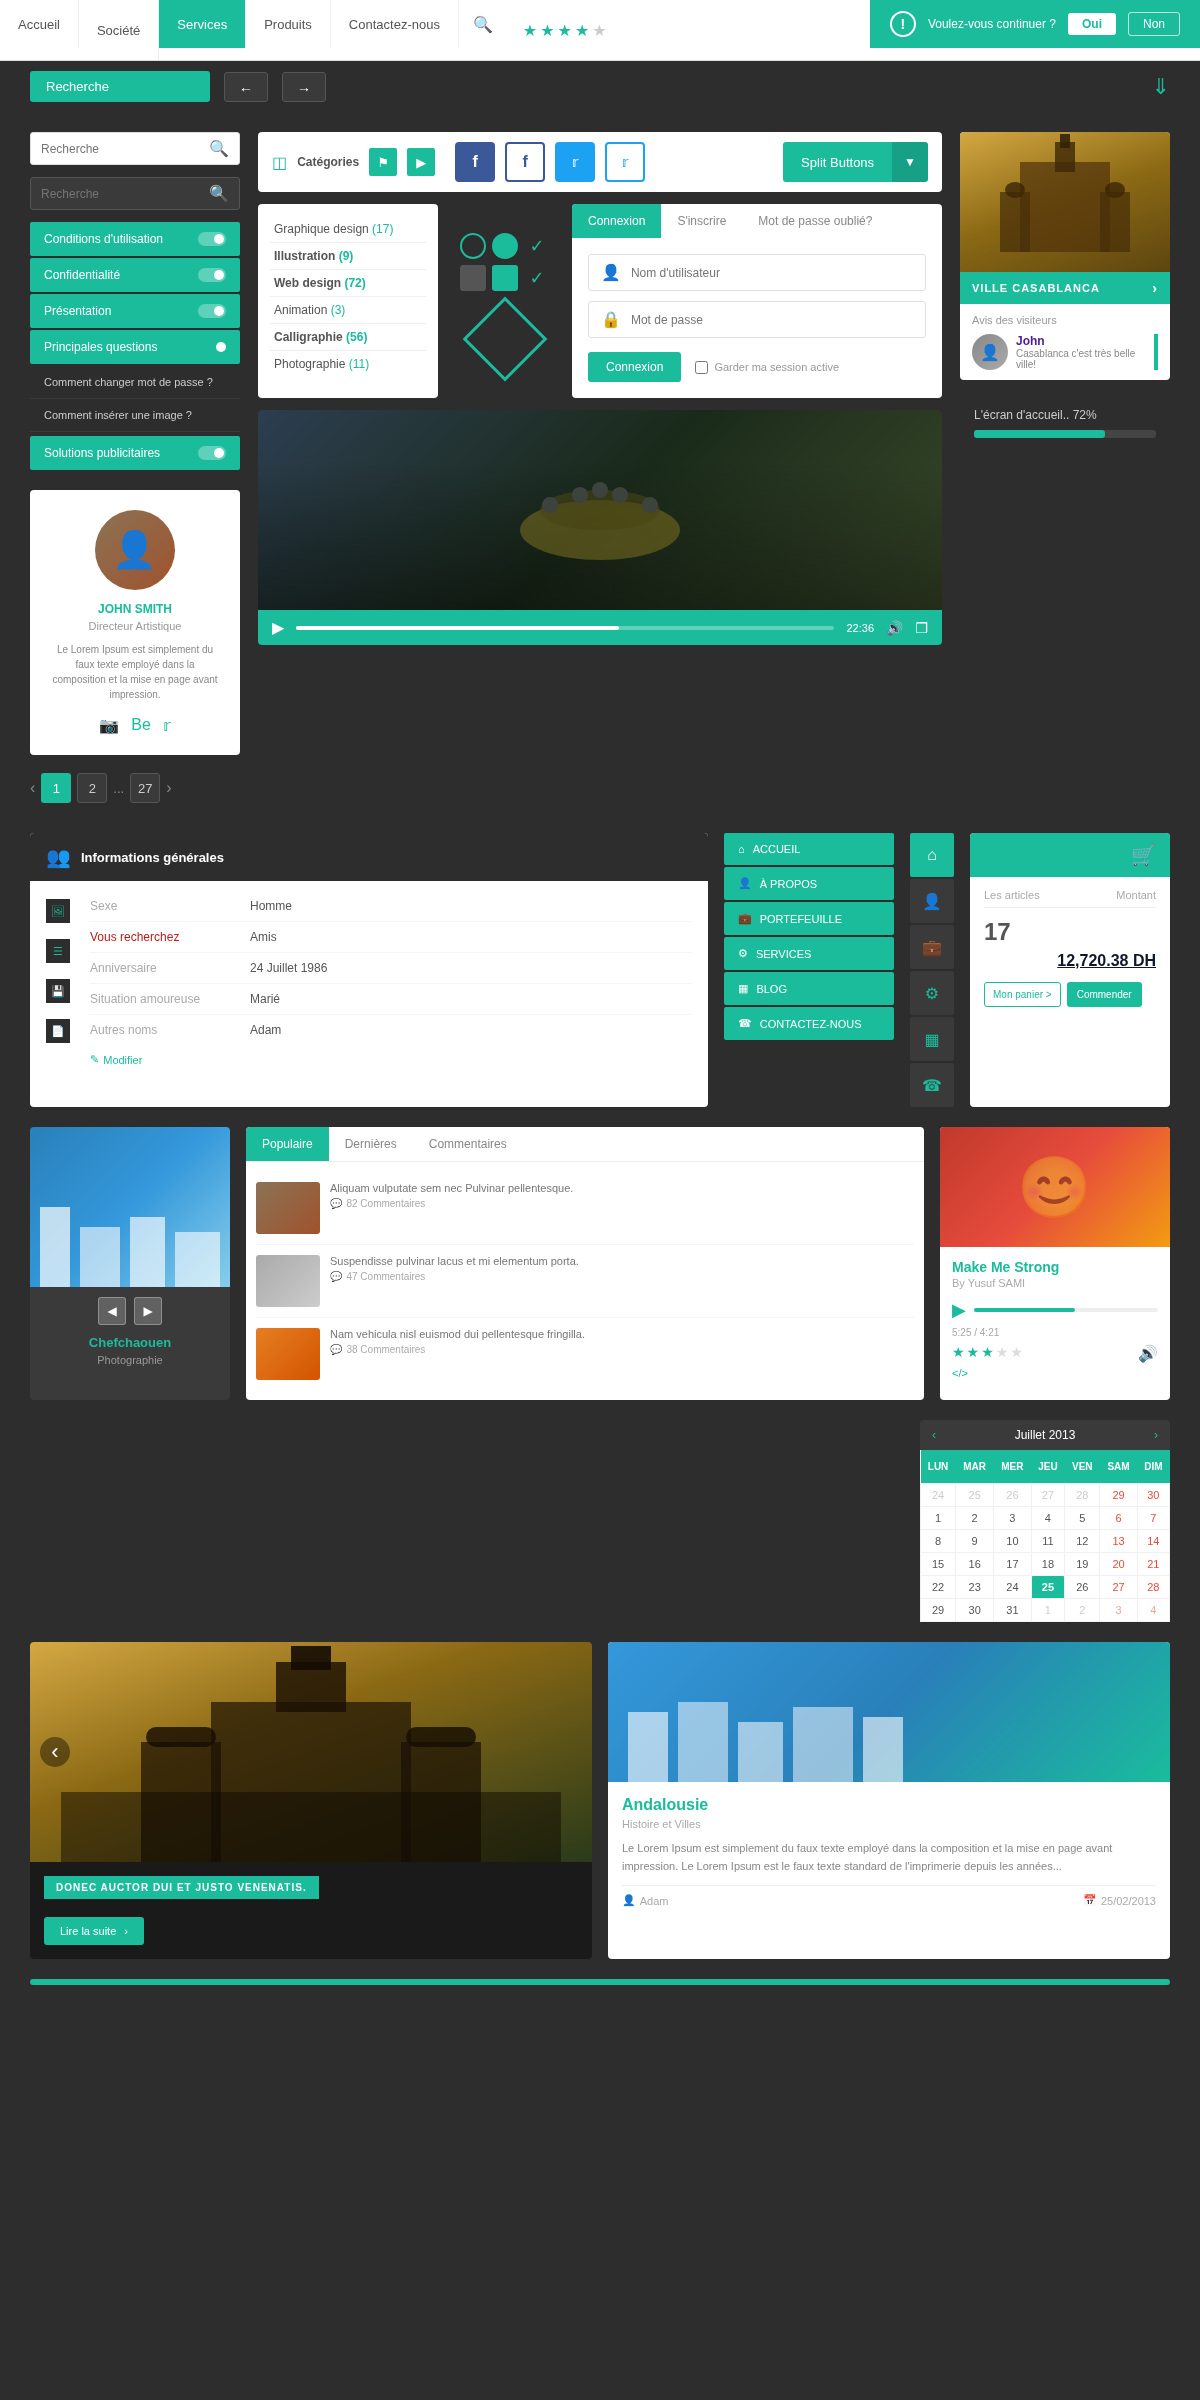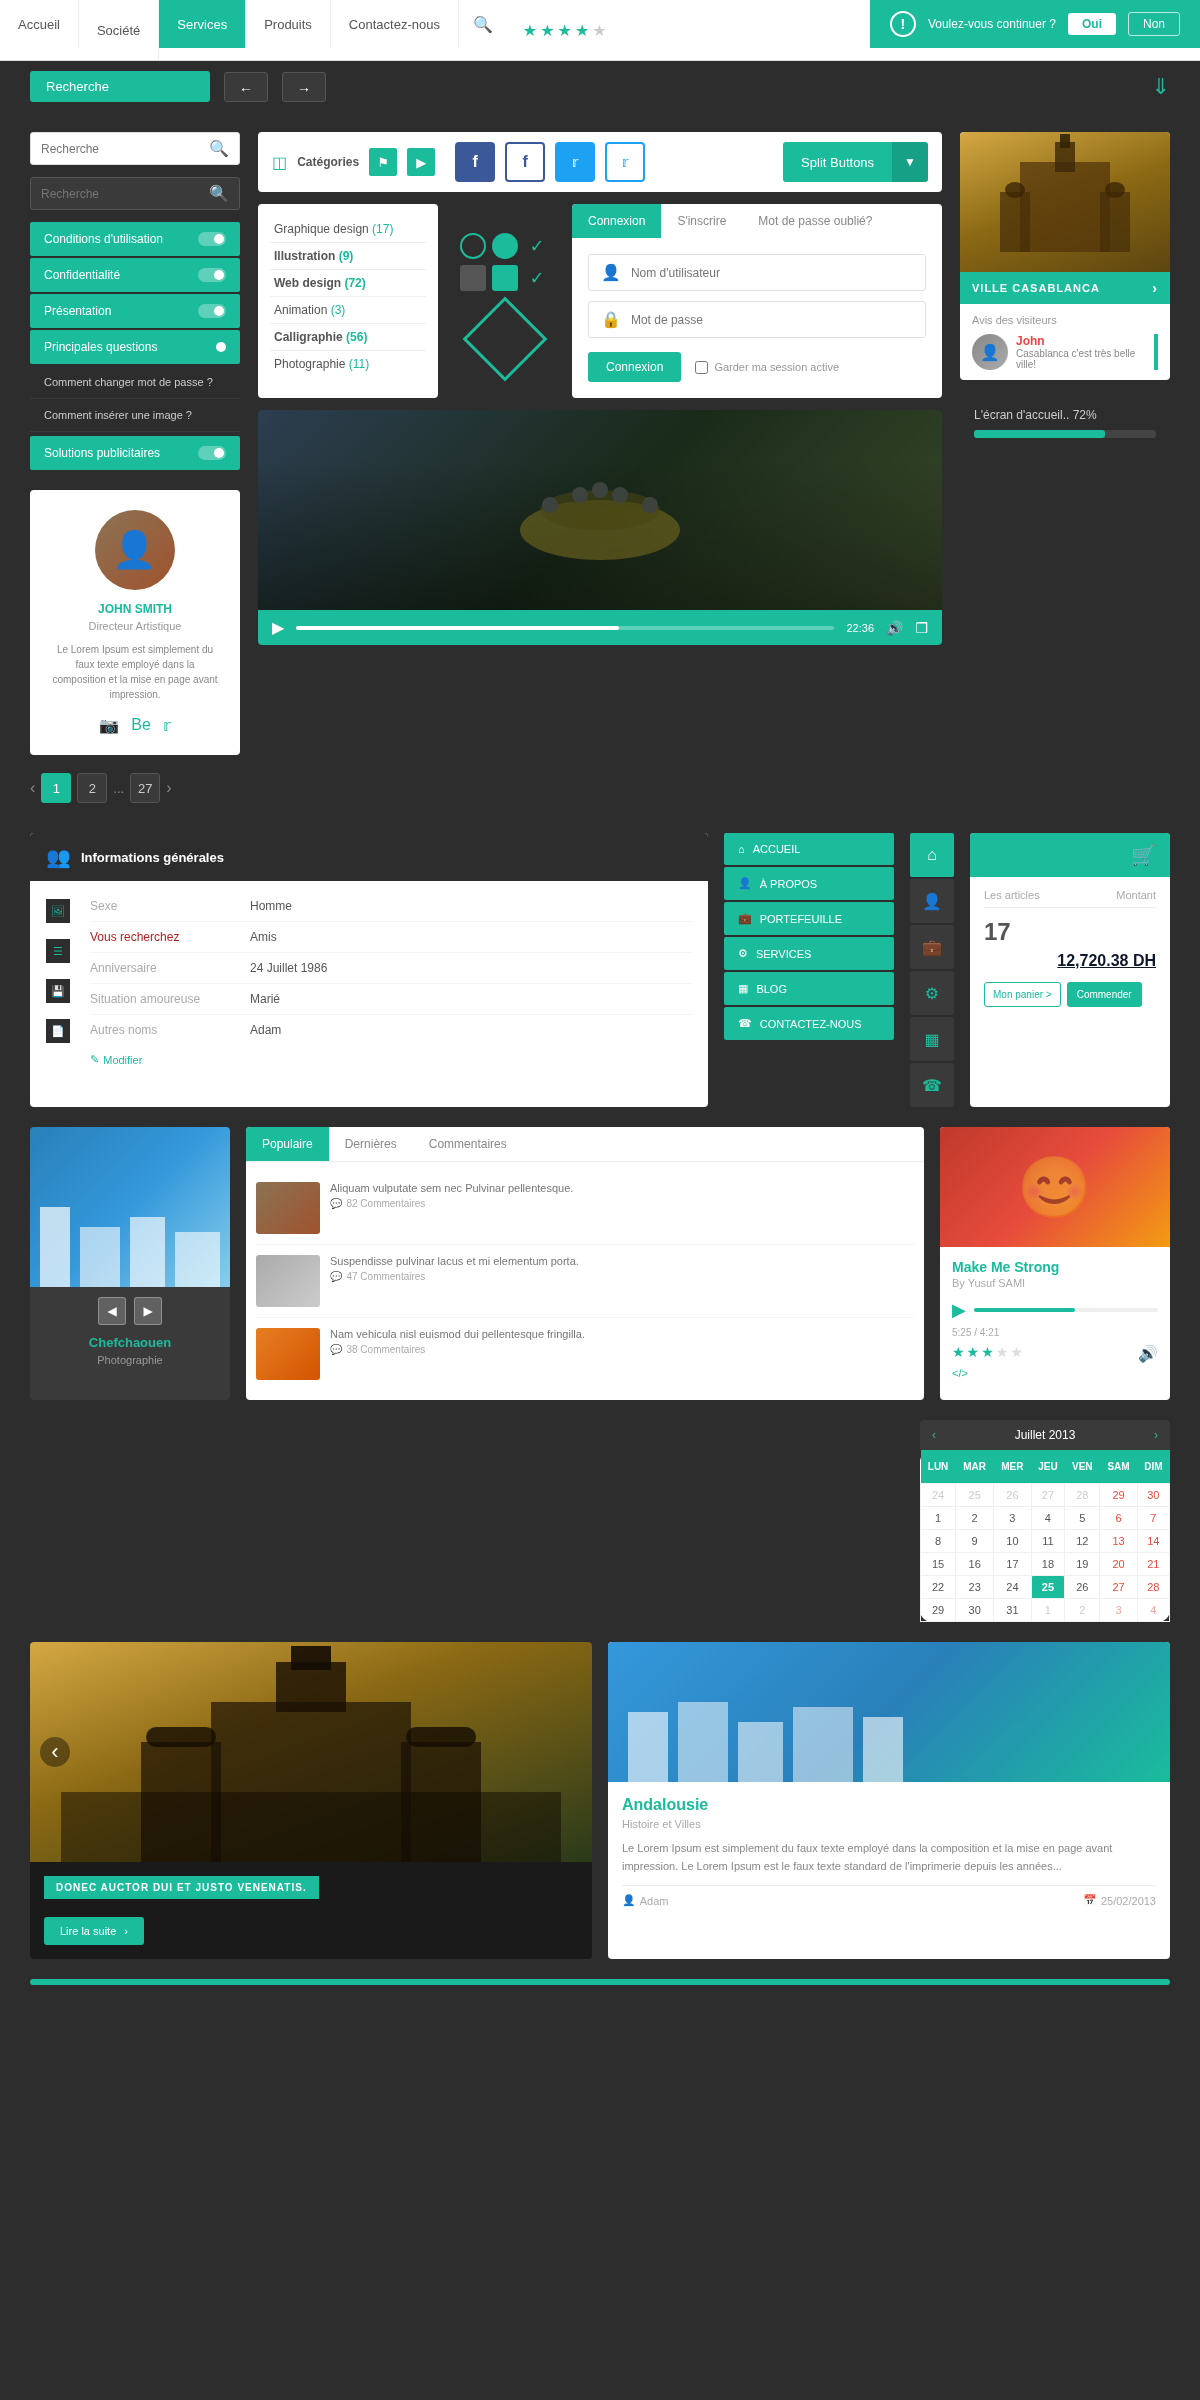--- a/index.html
+++ b/index.html
@@ -263,21 +263,21 @@
       </div>
       <div style="background:#1abc9c; color:#fff; padding:8px 12px; font-size:11px; font-weight:bold; letter-spacing:1px; display:flex; align-items:center; justify-content:space-between;">
         <span>VILLE CASABLANCA</span>
         <span style="font-size:14px; cursor:pointer;">›</span>
       </div>
       <div style="padding:10px 12px;">
         <div style="font-size:11px; color:#999; margin-bottom:8px;">Avis des visiteurs</div>
         <div style="display:flex; align-items:flex-start; gap:8px;">
           <div style="width:36px; height:36px; border-radius:50%; background:linear-gradient(135deg, #888, #aaa); display:flex; align-items:center; justify-content:center; font-size:16px; color:#fff; flex-shrink:0;">👤</div>
           <div>
-            <div style="font-size:12px; font-weight:bold; color:#ef4444;">John</div>
+            <div style="font-size:12px; font-weight:bold; color:#4c1d95;">John</div>
             <div style="font-size:10px; color:#888;">Casablanca c'est très belle ville!</div>
           </div>
           <div style="width:4px; background:#1abc9c; align-self:stretch; margin-left:auto;"></div>
         </div>
       </div>
     </div>
 
     <div style="background:#2d2d2d; padding:14px; border-radius:4px; margin-bottom:14px;">
       <div style="color:#ccc; font-size:12px; margin-bottom:8px;">L'écran d'accueil.. 72%</div>
       <div style="background:#444; border-radius:3px; height:8px;">
@@ -482,21 +482,21 @@
 </div>
 
 <div style="display:flex; gap:16px; padding:0 30px 20px; justify-content:flex-end;">
 
   <div style="width:250px;">
     <div style="background:#3a3a3a; color:#ccc; display:flex; align-items:center; justify-content:space-between; padding:8px 12px; font-size:12px; border-radius:4px 4px 0 0;">
       <span style="color:#1abc9c; cursor:pointer;">‹</span>
       <span style="color:#fff;">Juillet 2013</span>
       <span style="color:#1abc9c; cursor:pointer;">›</span>
     </div>
-    <table style="width:100%; border-collapse:collapse; background:#fff;border-radius:12px;">
+    <table style="width:100%; border-collapse:collapse; background:#fff;">
       <thead>
         <tr>
           <th style="background:#1abc9c; color:#fff; font-size:10px; text-align:center; padding:5px 3px;">LUN</th>
           <th style="background:#1abc9c; color:#fff; font-size:10px; text-align:center; padding:11px 3px;">MAR</th>
           <th style="background:#1abc9c; color:#fff; font-size:10px; text-align:center; padding:5px 3px;">MER</th>
           <th style="background:#1abc9c; color:#fff; font-size:10px; text-align:center; padding:5px 3px;">JEU</th>
           <th style="background:#1abc9c; color:#fff; font-size:10px; text-align:center; padding:5px 3px;">VEN</th>
           <th style="background:#1abc9c; color:#fff; font-size:10px; text-align:center; padding:5px 3px;">SAM</th>
           <th style="background:#1abc9c; color:#fff; font-size:10px; text-align:center; padding:5px 3px;">DIM</th>
         </tr>

